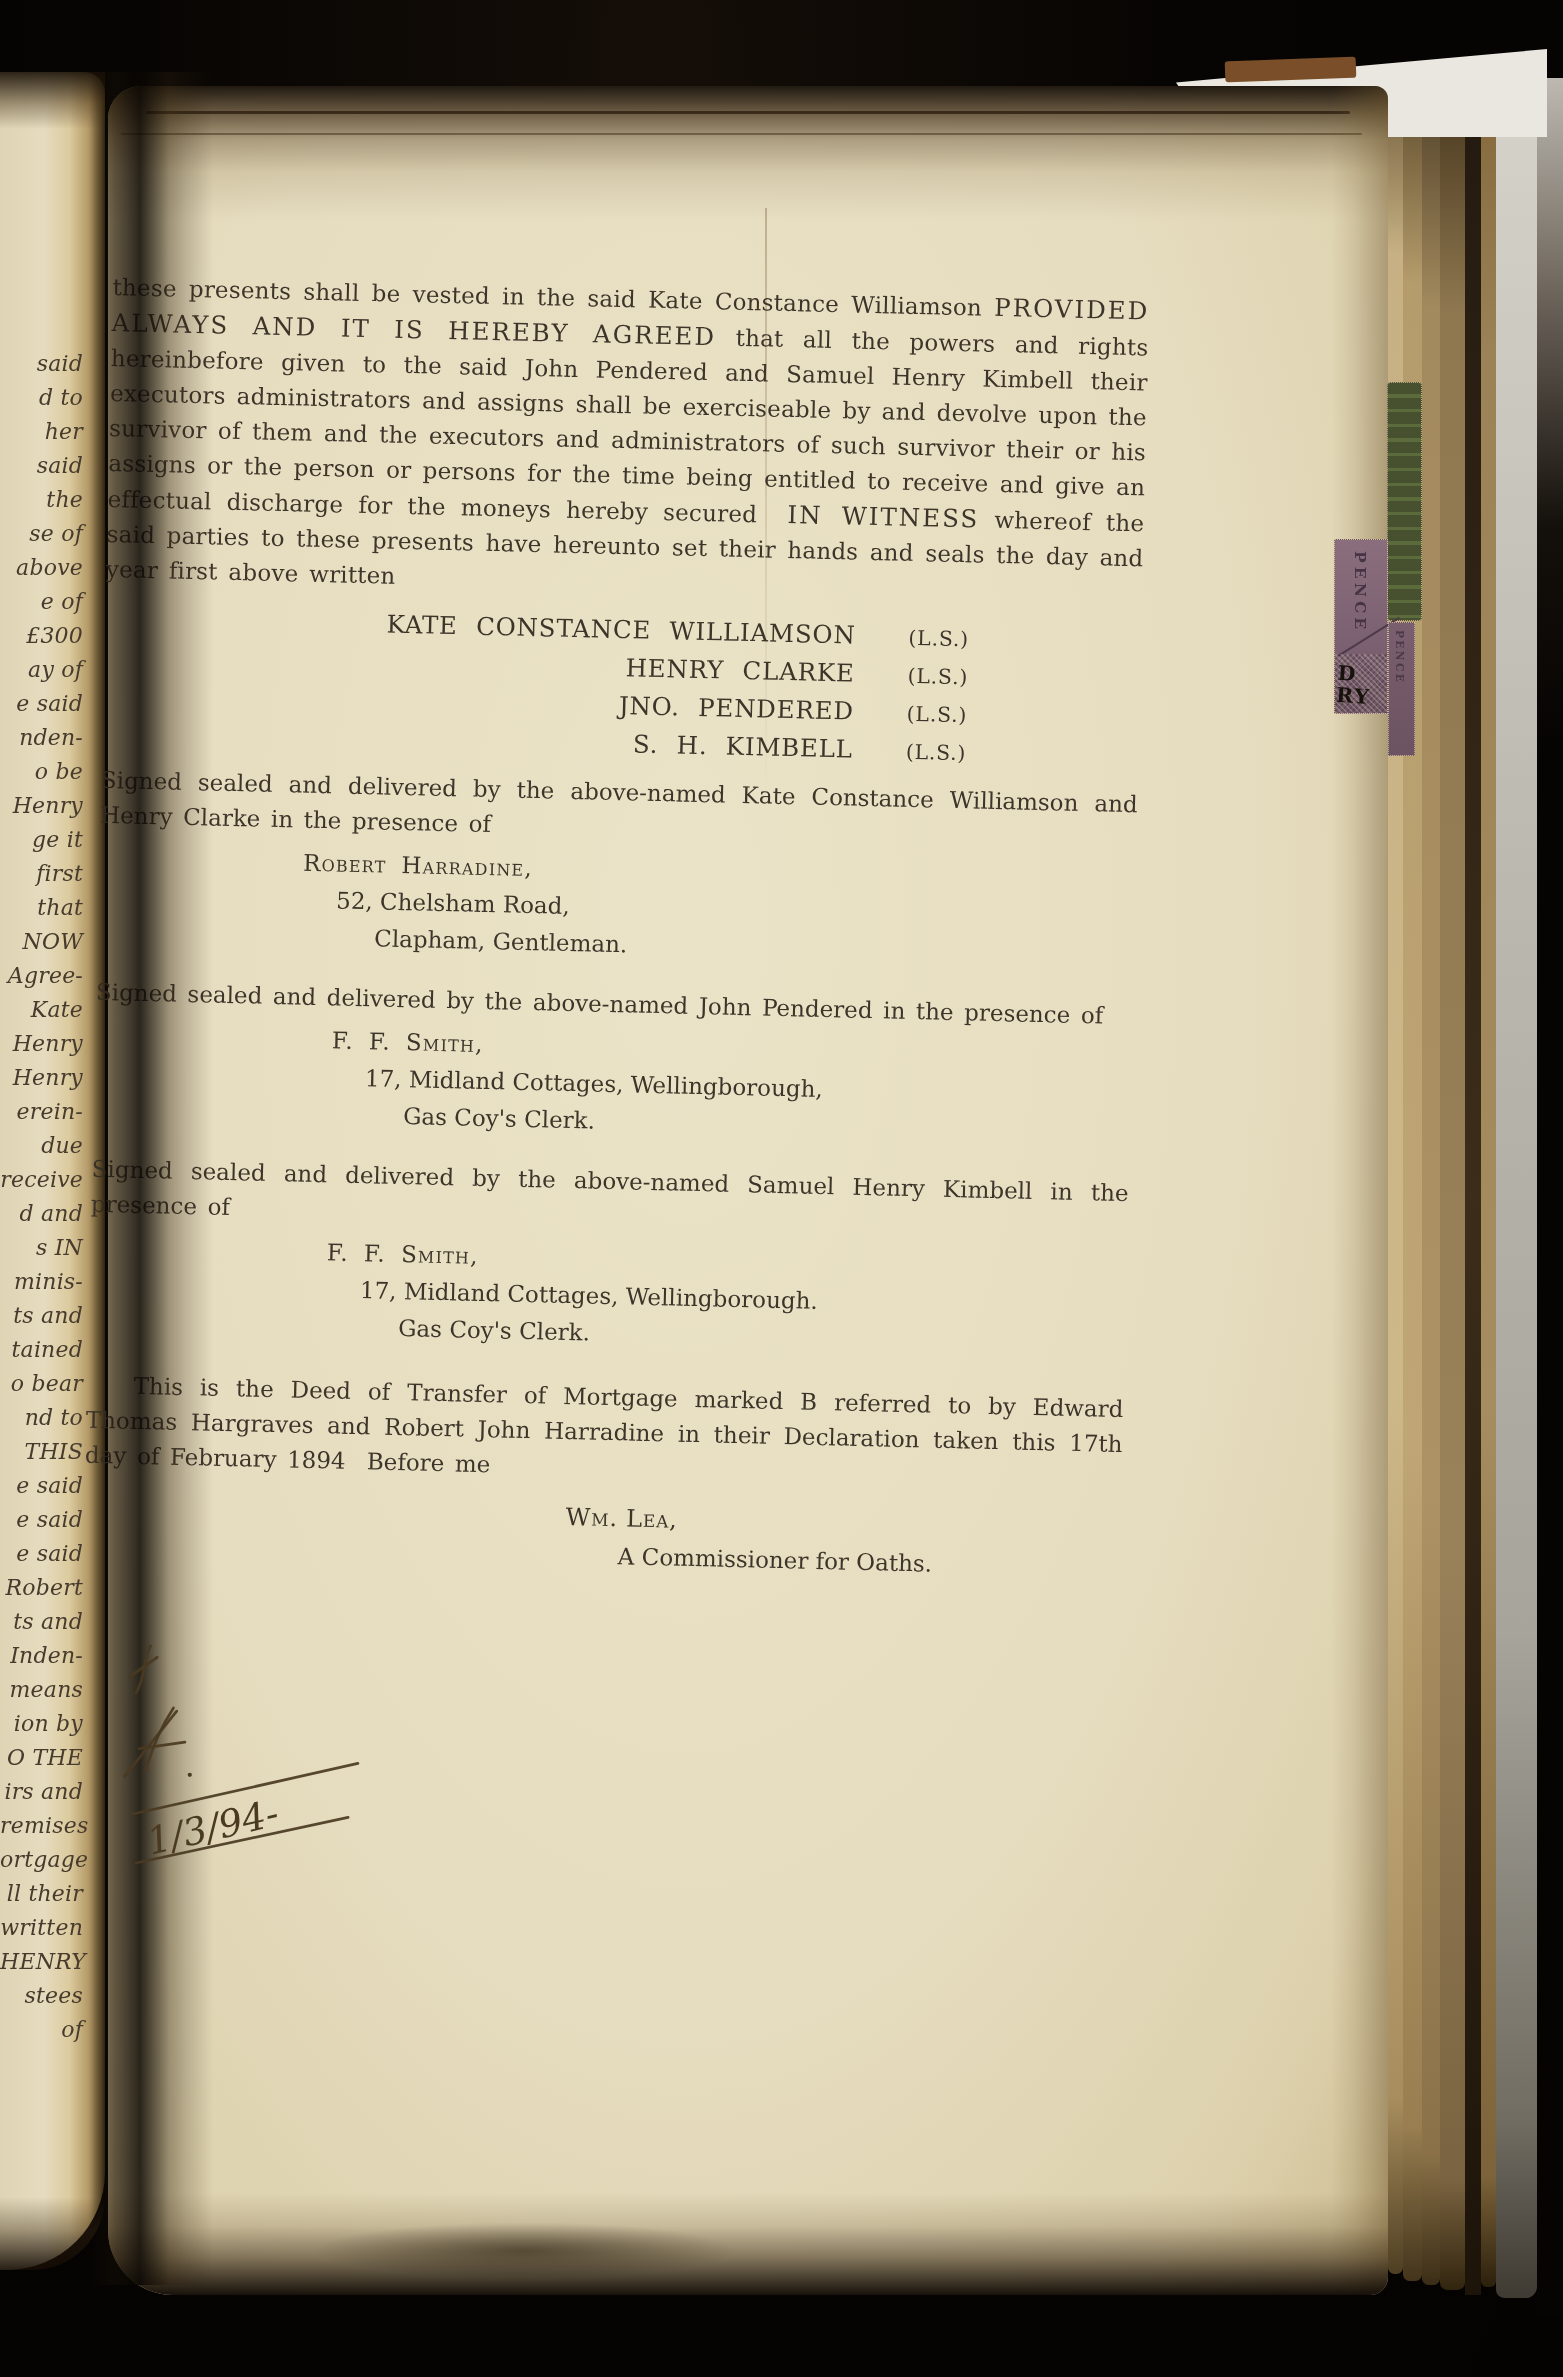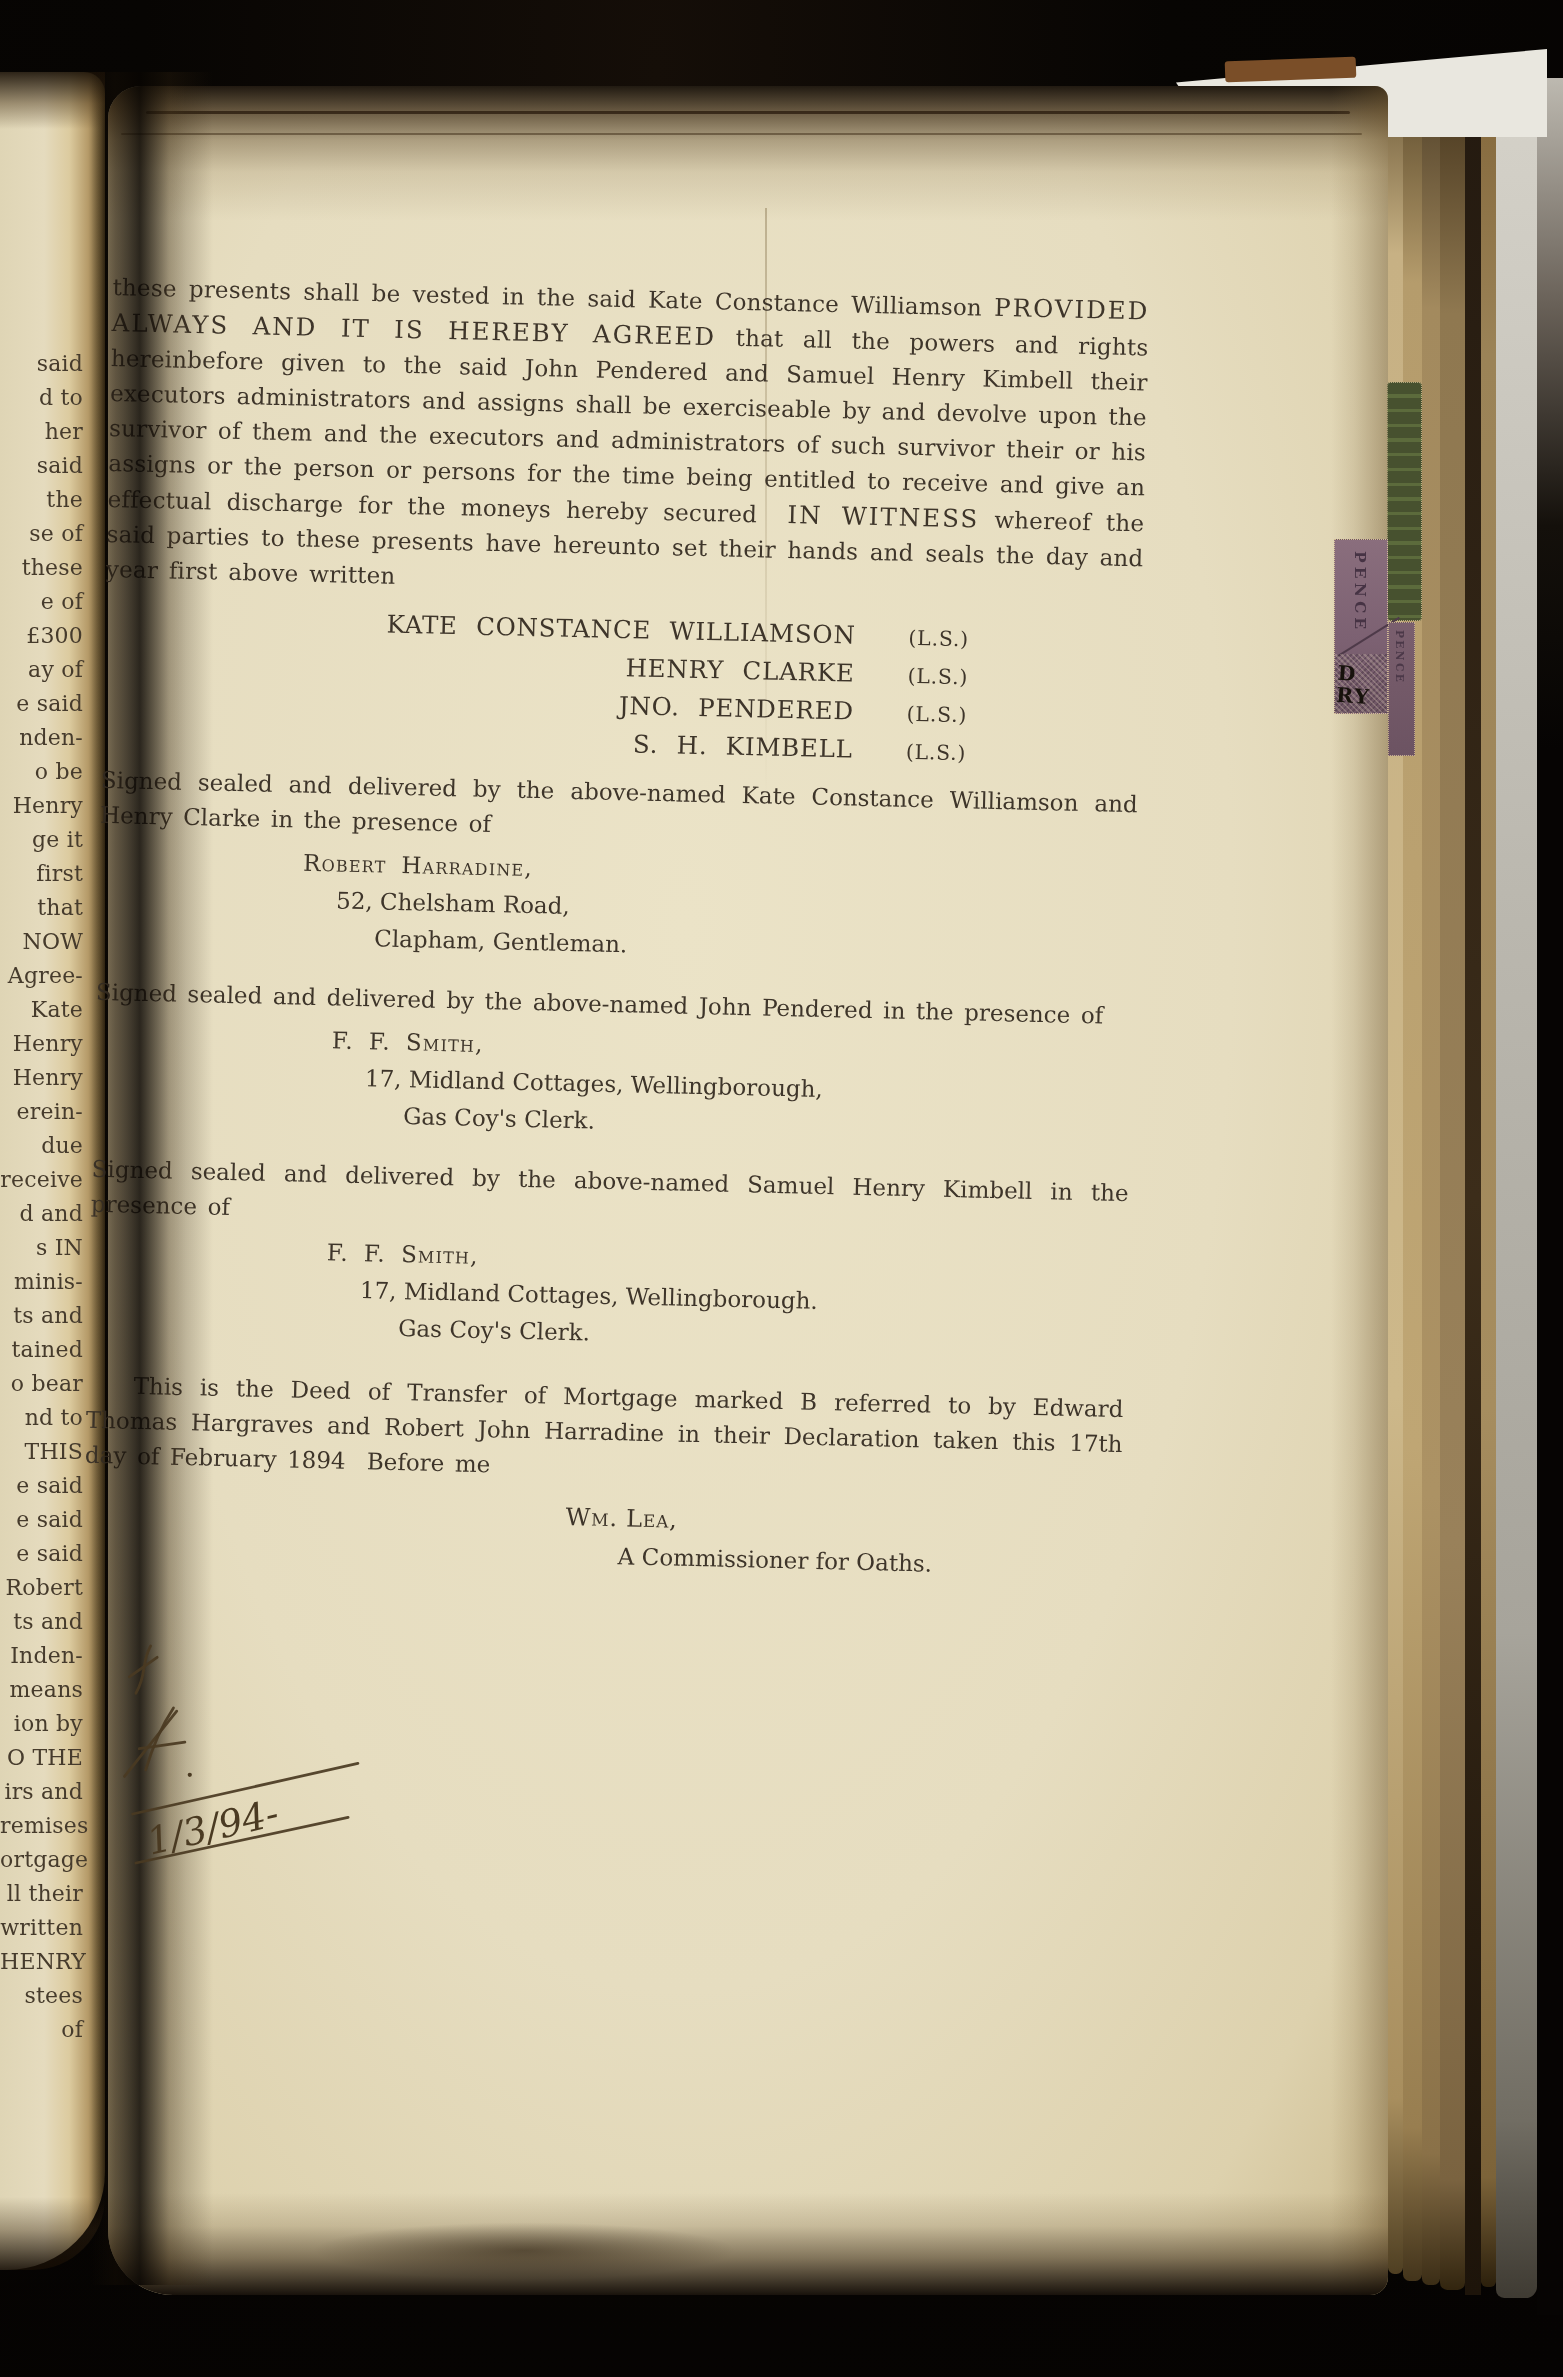--- a/index.html
+++ b/index.html
@@ -2,21 +2,21 @@
 <html style="font-size:13px"><head>
 <meta charset="utf-8">
 <style>
   html,body{margin:0;padding:0;background:#070503;}
   .stage{position:relative;width:1563px;height:2377px;overflow:hidden;
          background:radial-gradient(ellipse at 42% 3%, #150e08 0%, #070503 40%, #050302 100%);
          font-family:"DejaVu Serif","Liberation Serif",serif;}
   
   .facing-page{position:absolute;left:0;top:72px;width:105px;height:2198px;
       border-radius:0 21px 98px 0;
-      background:linear-gradient(90deg,#dfd5b5 0%,#e5dbbe 42%,#dccb9f 66%,#b59a68 84%,#64512e 96%,#3a2d17 100%);}
+      background:linear-gradient(90deg,#dfd5b5 0%,#e5dbbe 42%,#dccb9f 66%,#b59a68 84%,#64512e 96%,#3a2d17 100%);font-style:italic;}
   .facing-page::before{content:"";position:absolute;left:0;top:0;width:100%;height:57px;
       background:linear-gradient(180deg,rgba(25,16,6,.9),rgba(70,50,24,.45) 55%,transparent);}
   .facing-page::after{content:"";position:absolute;left:0;bottom:0;width:100%;height:73px;
       background:linear-gradient(0deg,rgba(20,12,4,.9),rgba(60,42,20,.4) 55%,transparent);border-radius:0 0 98px 0;}
   .facing-lines{position:absolute;top:275px;left:0;width:83px;text-align:right;
       font-size:22px;line-height:34px;color:#463b2c;letter-spacing:0.2px;}
   
   .gutter{position:absolute;left:91px;top:72px;width:122px;height:2213px;z-index:5;pointer-events:none;
       background:linear-gradient(90deg,rgba(20,13,5,0) 0%,rgba(20,13,5,.5) 20%,rgba(8,5,2,.82) 40%,rgba(45,32,14,.35) 64%,rgba(0,0,0,0) 100%);}
   
@@ -105,21 +105,21 @@
 <div class="stage">
 
   <div class="facing-page">
     <div class="facing-lines">
         <div class="frag-line">said</div>
         <div class="frag-line">d to</div>
         <div class="frag-line">her</div>
         <div class="frag-line">said</div>
         <div class="frag-line">the</div>
         <div class="frag-line">se of</div>
-        <div class="frag-line">these</div>
+        <div class="frag-line">above</div>
         <div class="frag-line">e of</div>
         <div class="frag-line">£300</div>
         <div class="frag-line">ay of</div>
         <div class="frag-line">e said</div>
         <div class="frag-line">nden-</div>
         <div class="frag-line">o be</div>
         <div class="frag-line">Henry</div>
         <div class="frag-line">ge it</div>
         <div class="frag-line">first</div>
         <div class="frag-line">that</div>

